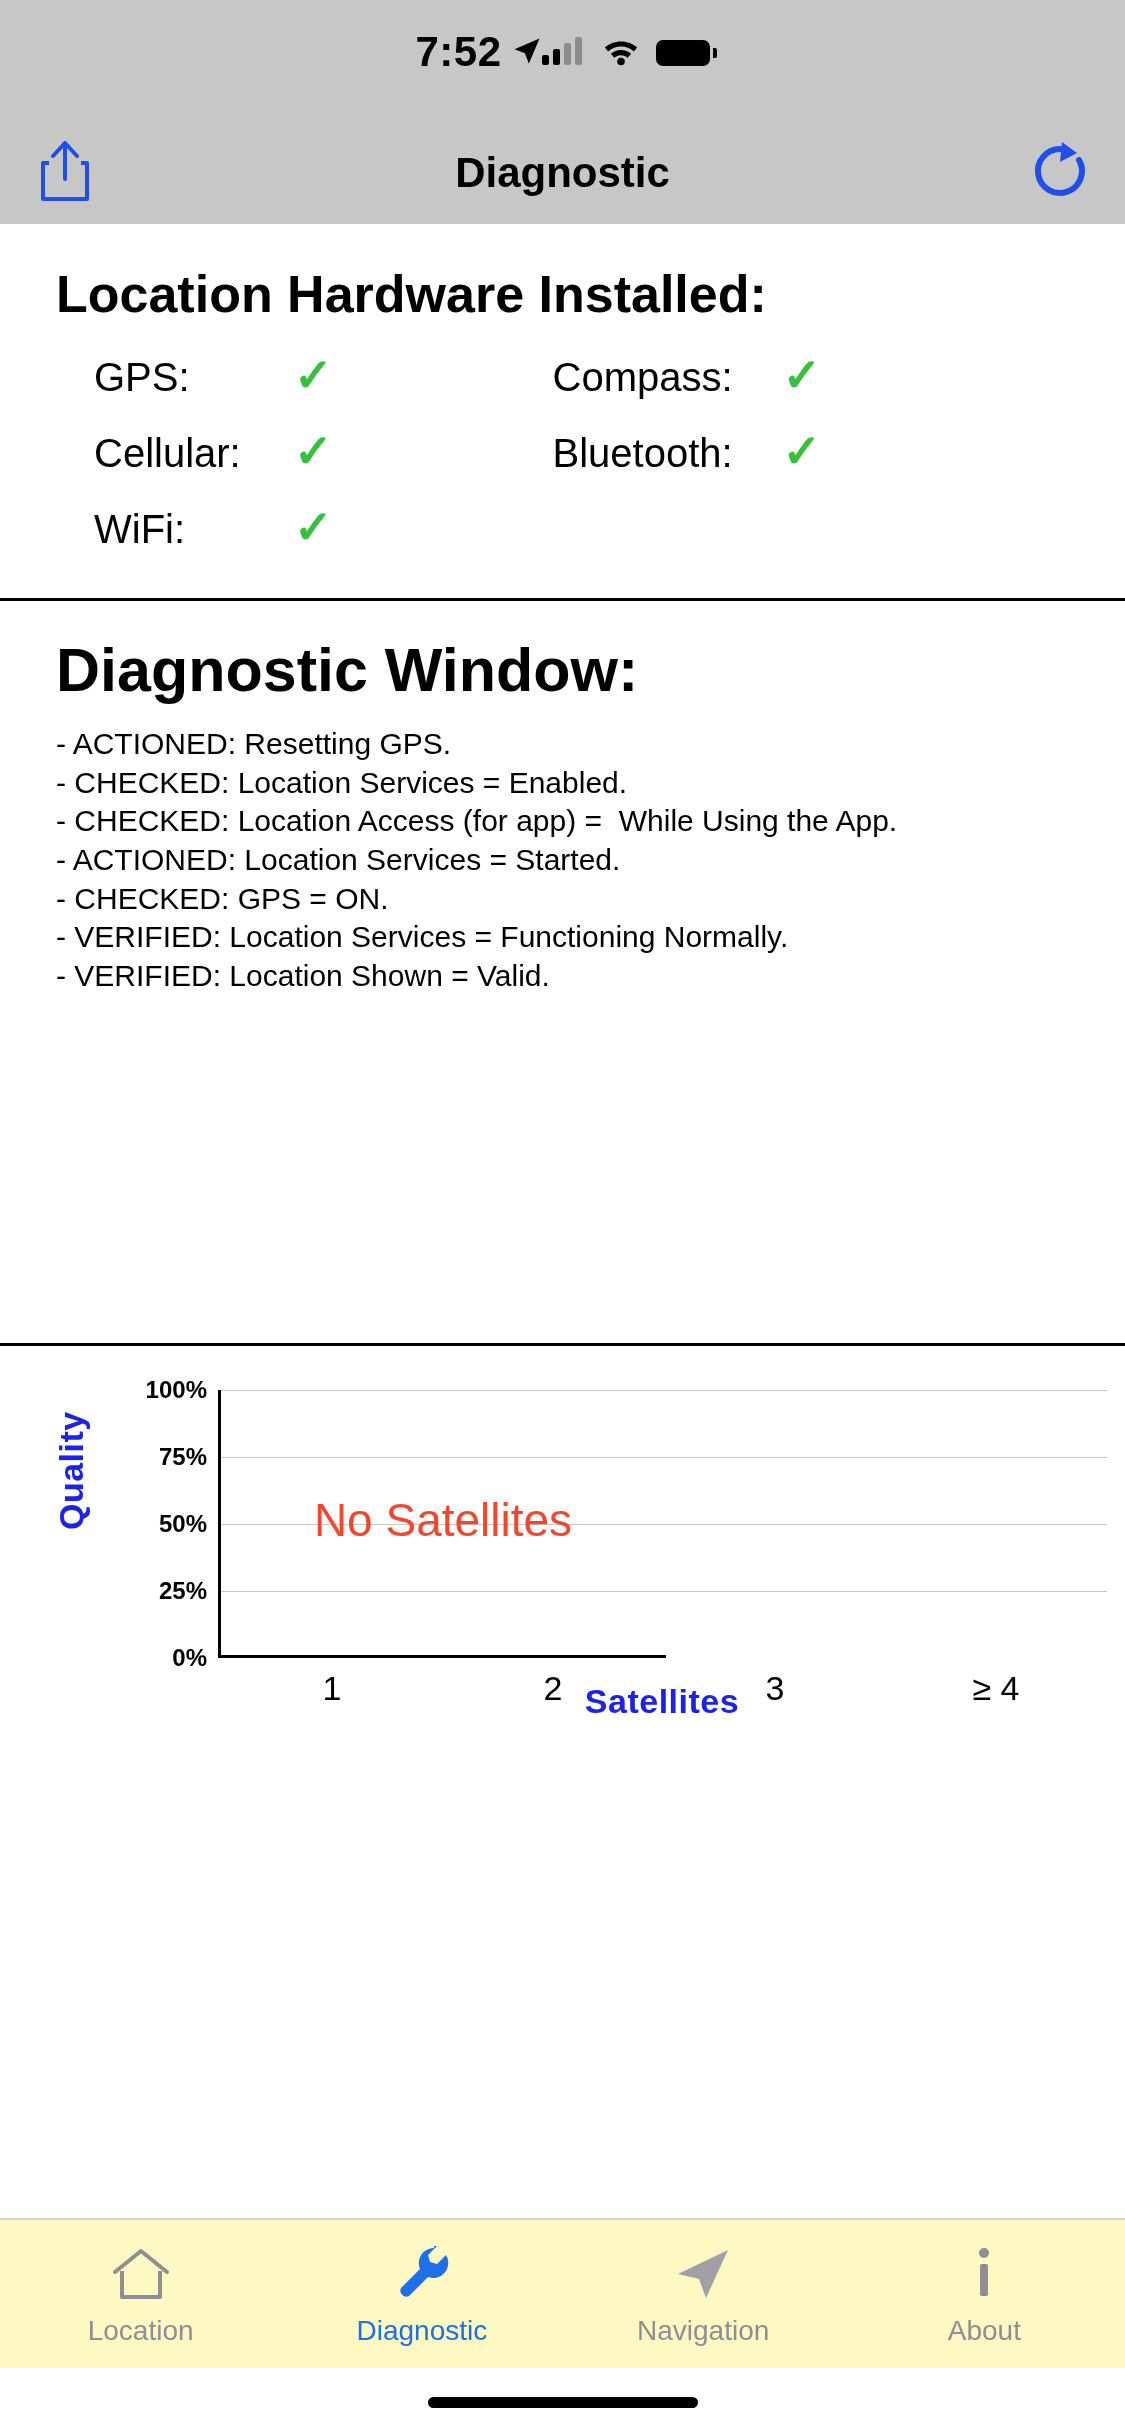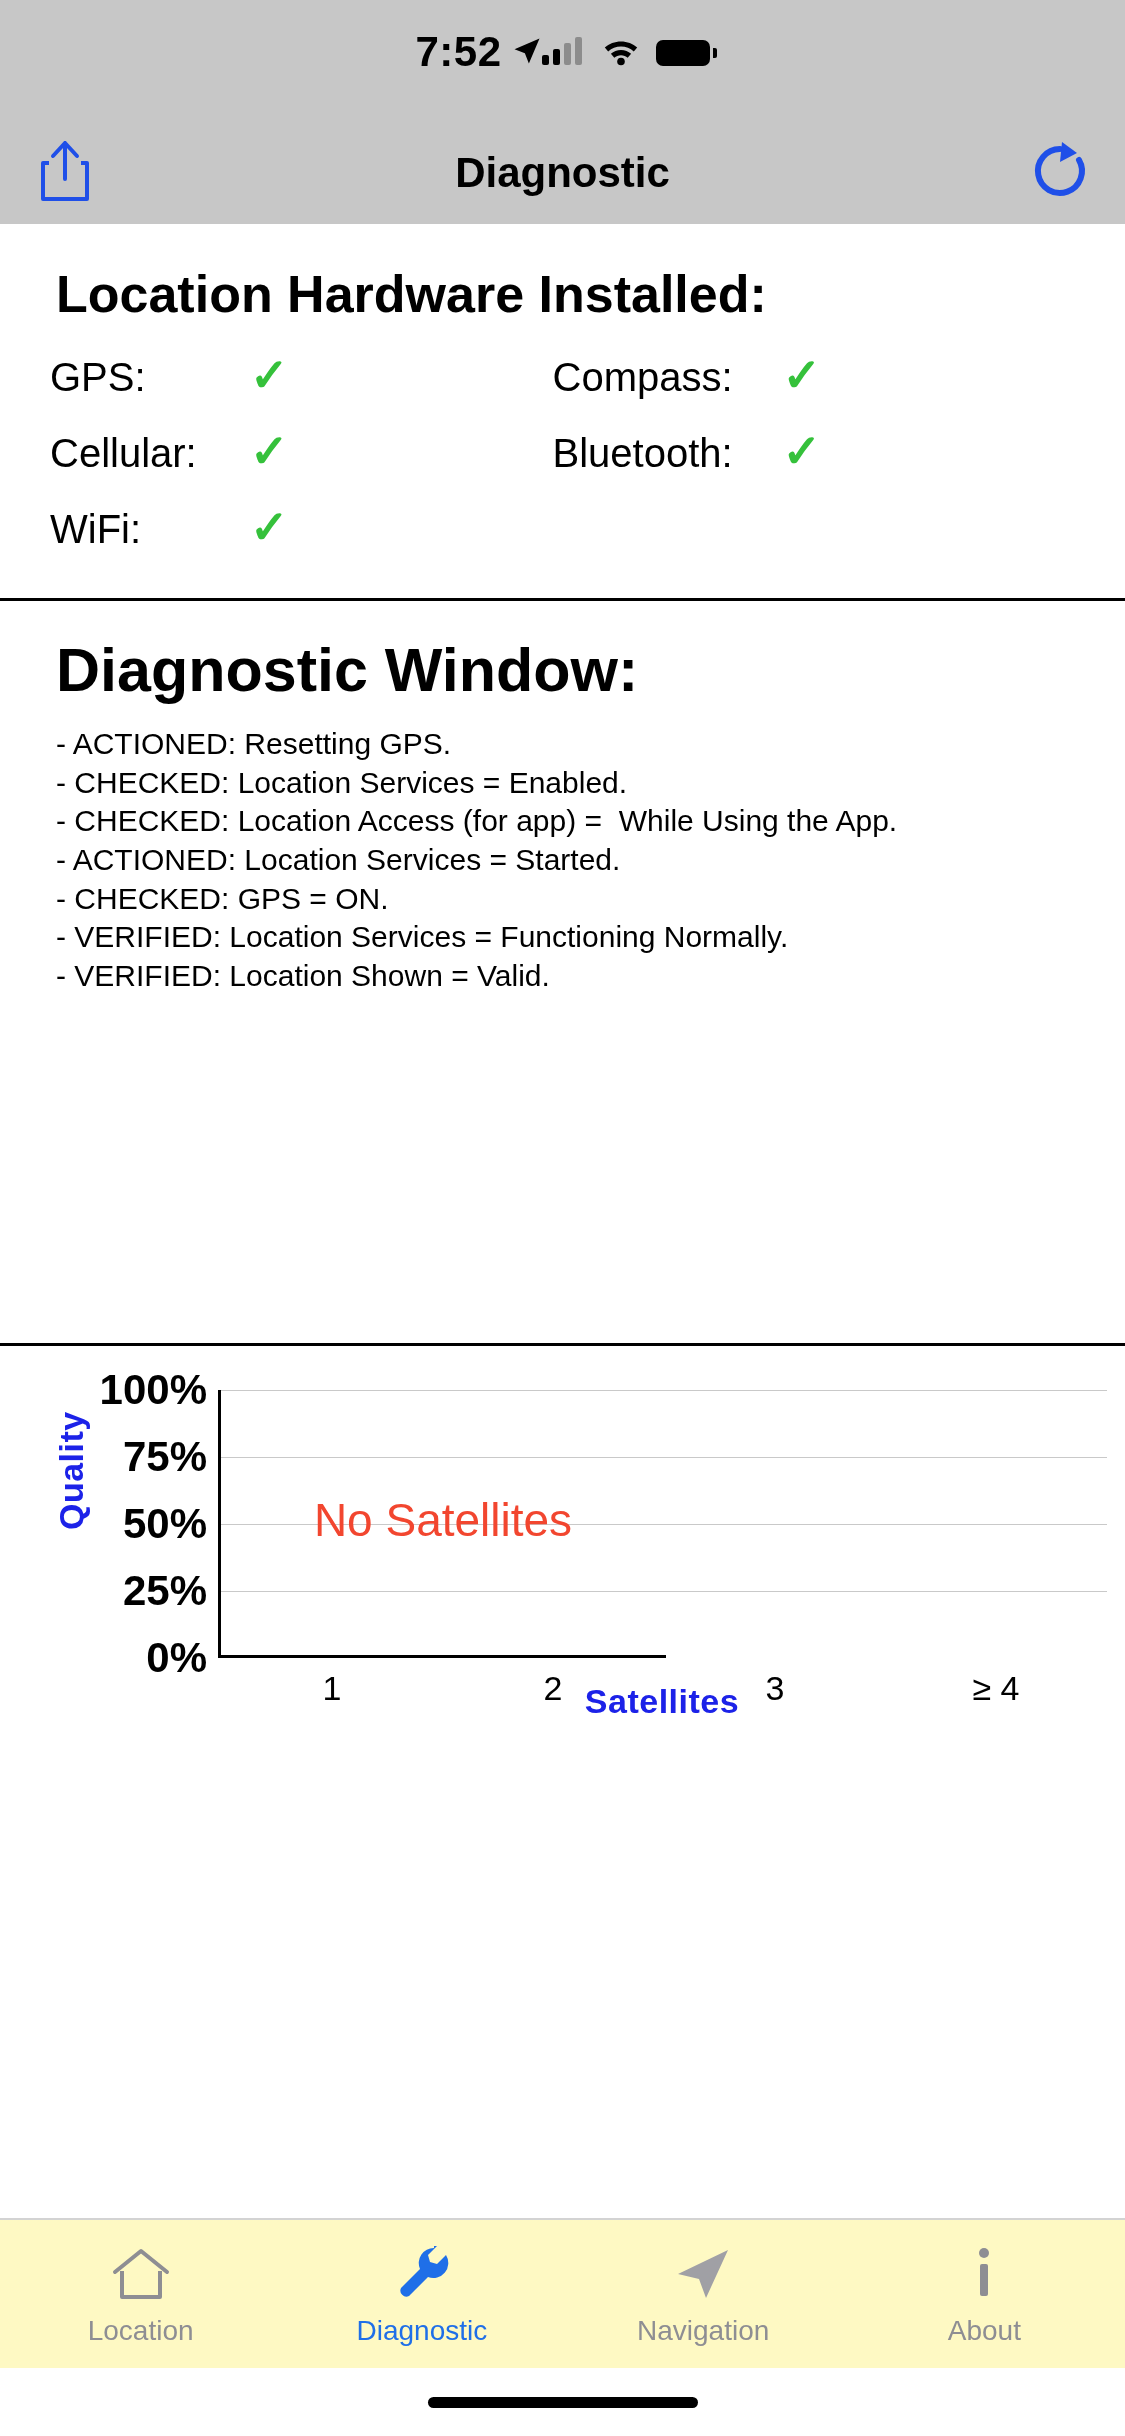--- a/index.html
+++ b/index.html
@@ -65,21 +65,21 @@
   }
   .hw-title {
     font-size: 52px; font-weight: 700; color: #000;
     padding: 0 0 18px 56px;
   }
   .hw-grid {
     display: grid;
     grid-template-columns: 1fr 1fr;
     row-gap: 6px;
   }
-  .hw-cell { display: flex; align-items: center; padding-left: 50px; height: 70px; }
+  .hw-cell { display: flex; align-items: center; padding-left: 94px; height: 70px; }
   .hw-cell.right { padding-left: 0; margin-left: -10px; }
   .hw-label { font-size: 40px; color: #000; min-width: 0; }
   .hw-label.w1 { width: 200px; }
   .hw-label.w2 { width: 230px; }
   .check {
     color: #35c13b; font-size: 46px; font-weight: 700;
     line-height: 1; transform: translateY(-2px);
   }
   .hw-empty { height: 70px; }
 
@@ -124,21 +124,21 @@
     border-left: 3px solid #000;
     border-bottom: 3px solid #000;
   }
   .plot-inner { position: absolute; inset: 0; width: 886px; }
   .gridline {
     position: absolute; left: 0; width: 886px;
     height: 1px; background: #c9c9c9;
   }
   .ytick {
     position: absolute; right: calc(100% + 14px);
-    font-size: 42px; font-weight: 700; color: #000;
+    font-size: 24px; font-weight: 700; color: #000;
     transform: translateY(-50%); white-space: nowrap;
   }
   .xtick {
     position: absolute; top: calc(100% + 14px);
     font-size: 34px; color: #000;
     transform: translateX(-50%); white-space: nowrap;
   }
   .no-sat {
     position: absolute;
     left: 443px; top: 138px;

